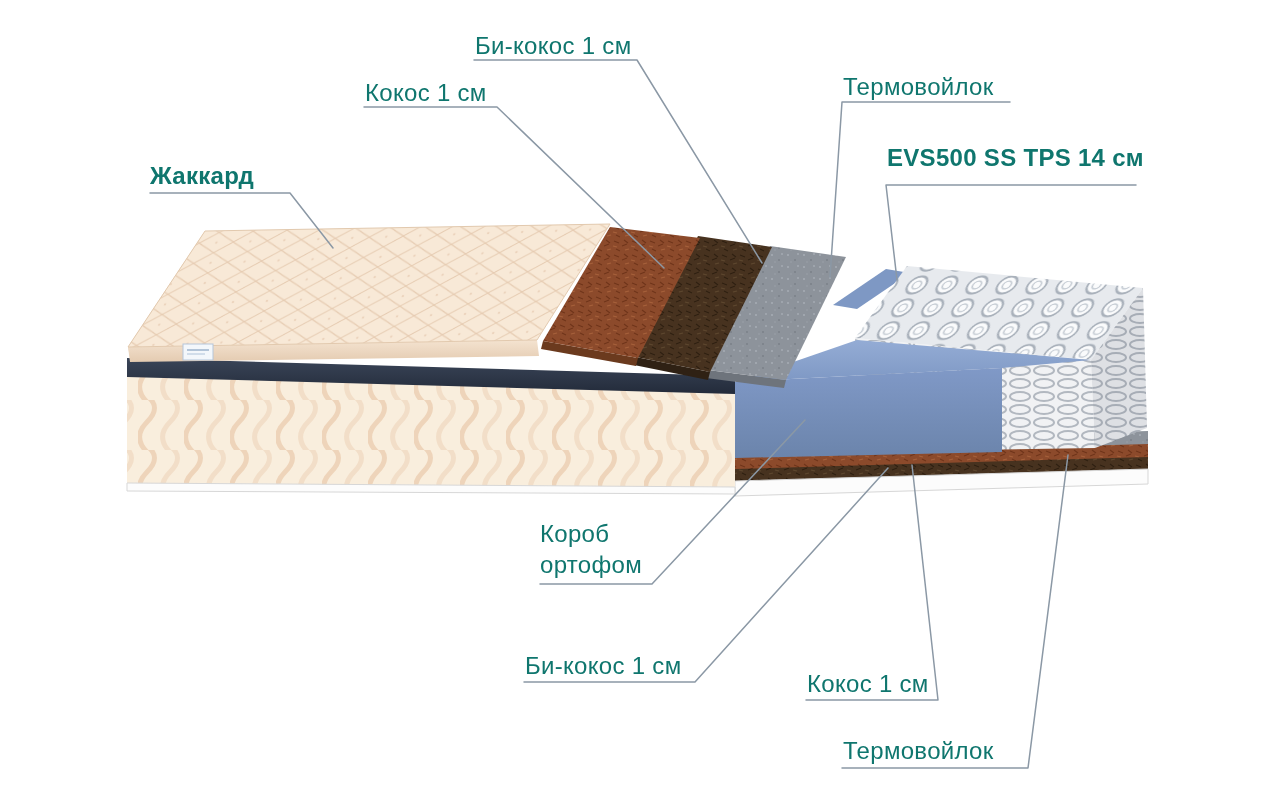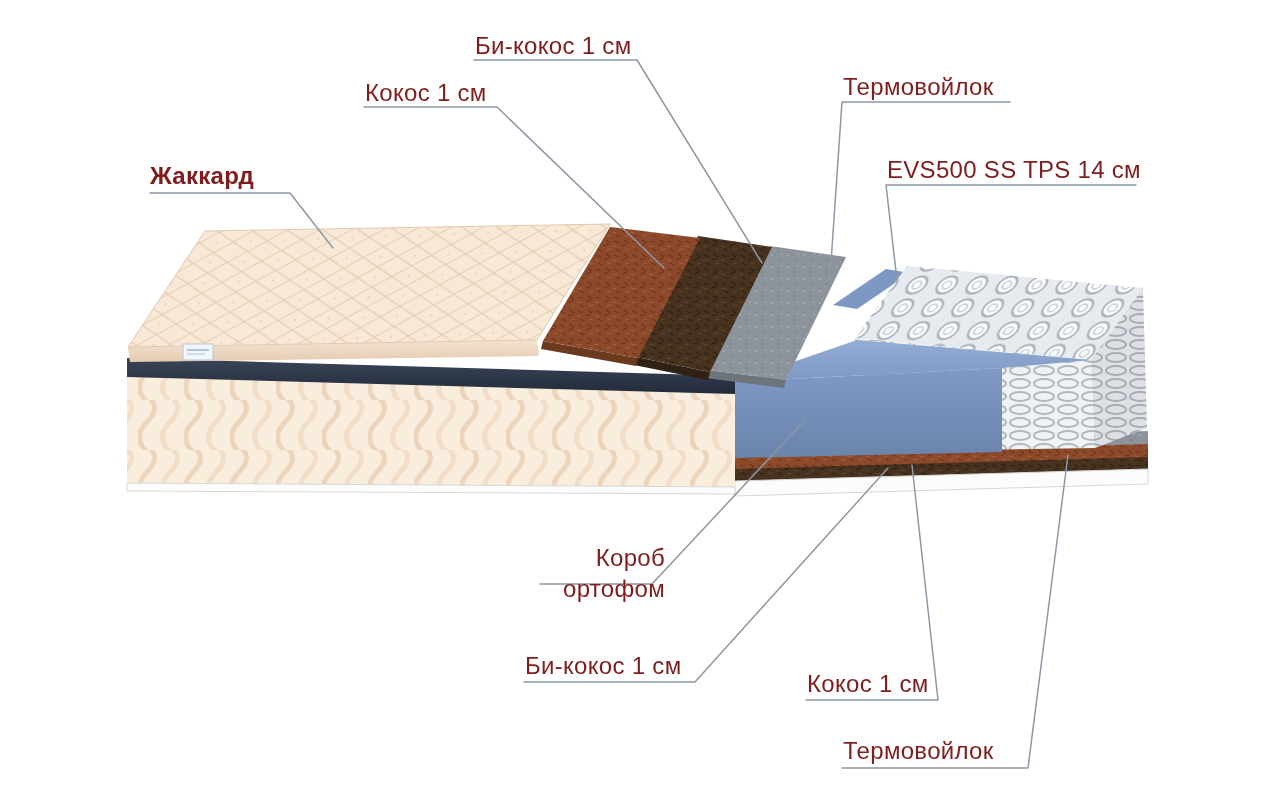--- a/index.html
+++ b/index.html
@@ -4,21 +4,21 @@
 <style>
   * { margin:0; padding:0; box-sizing:border-box; }
   html,body { background:#ffffff; }
   body { font-family:"Liberation Sans", sans-serif; }
   .stage { position:relative; width:1280px; height:800px; background:#fff; overflow:hidden; margin:0 auto; }
   .stage svg { position:absolute; left:0; top:0; }
   .lbl {
     position:absolute;
     font-size:24px;
     line-height:1.15;
-    color:#7f1d1d;
+    color:#0f766e;
     letter-spacing:.3px;
     white-space:nowrap;
   }
   .lbl.wrap { white-space:normal; width:125px; line-height:1.3; }
 </style>
 </head>
 <body>
 
 <div class="stage">
 
@@ -144,19 +144,19 @@
       <polyline points="524,682 695,682 888,468"></polyline>
       <polyline points="806,700 938,700 912,465"></polyline>
       <polyline points="842,768 1028,768 1068,455"></polyline>
     </g>
   </svg>
 
   <div class="lbl" style="left:150px; top:162px;font-weight:bold;">Жаккард</div>
   <div class="lbl" style="left:365px; top:79px;">Кокос 1 см</div>
   <div class="lbl" style="left:475px; top:32px;">Би-кокос 1 см</div>
   <div class="lbl" style="left:843px; top:73px;">Термовойлок</div>
-  <div class="lbl" style="left:887px; top:156px;">EVS500 SS TPS 14 см</div>
-  <div class="lbl wrap" style="left:540px; top:542px;text-align:right;">Короб ортофом</div>
+  <div class="lbl" style="left:887px; top:144px;font-weight:bold;">EVS500 SS TPS 14 см</div>
+  <div class="lbl wrap" style="left:540px; top:518px;">Короб ортофом</div>
   <div class="lbl" style="left:525px; top:652px;">Би-кокос 1 см</div>
   <div class="lbl" style="left:807px; top:670px;">Кокос 1 см</div>
   <div class="lbl" style="left:843px; top:737px;">Термовойлок</div>
 
 </div>
 
 </body></html>

